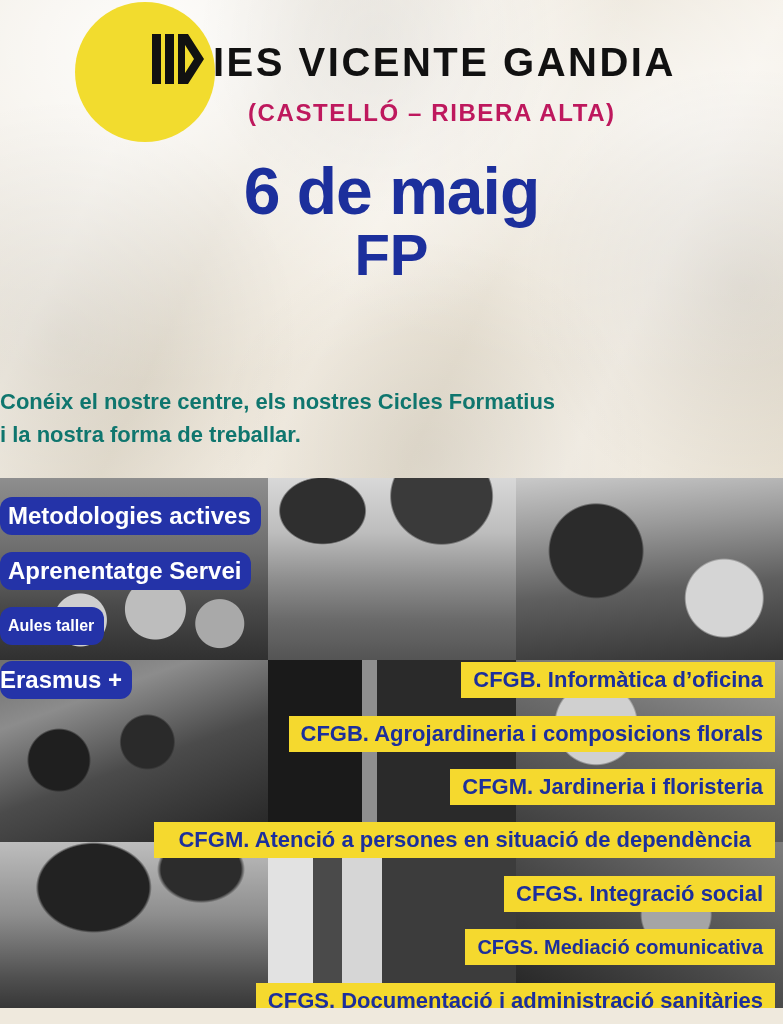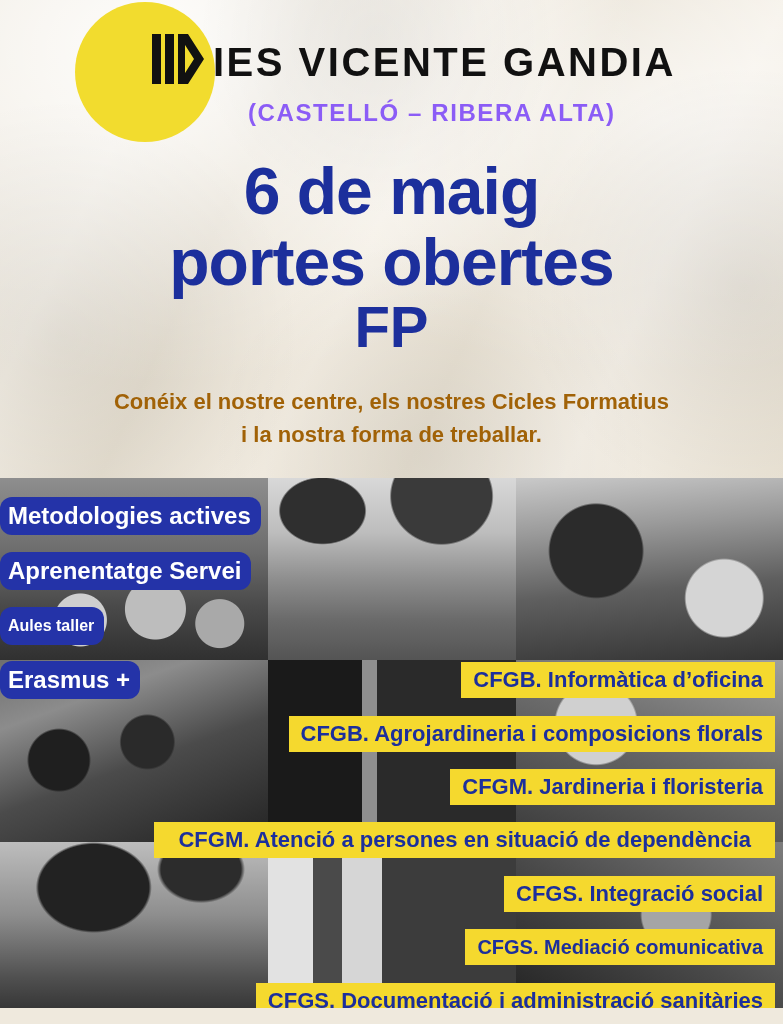--- a/index.html
+++ b/index.html
@@ -69,21 +69,21 @@
     color: #111;
     z-index: 3;
     white-space: nowrap;
   }
   .school-sub {
     position: absolute;
     left: 248px; top: 99px;
     font-size: 24px;
     font-weight: 700;
     letter-spacing: 1.6px;
-    color: #8b5cf6;
+    color: #be185d;
     z-index: 3;
     white-space: nowrap;
   }
 
   
   .headline {
     position: absolute;
     left: 0; top: 160px;
     width: 783px;
     text-align: center;
@@ -93,22 +93,22 @@
     z-index: 3;
   }
   .headline .l1 { font-size: 66px; letter-spacing: -1px; }
   .headline .l2 { font-size: 66px; letter-spacing: -1px; margin-top: 8px;}
   .headline .l3 { font-size: 58px; letter-spacing: 0px; margin-top: 4px;}
 
   .subhead {
     position: absolute;
     left: 0; top: 385px;
     width: 783px;
-    text-align: center;
-    color: #a16207;
+    text-align: left;
+    color: #0f766e;
     font-size: 22px;
     font-weight: 700;
     line-height: 1.5;
     z-index: 3;
   }
 
   
   .collage {
     position: absolute;
     left: 0; top: 478px;
@@ -200,21 +200,21 @@
   }
   .chip.yellow {
     background: #f5d92e;
     color: #1c2f9c;
   }
 
   
   .c-met { left: 0; top: 497px; height: 38px; font-size: 24px; padding: 0 10px 0 8px; }
   .c-apr { left: 0; top: 552px; height: 38px; font-size: 24px; padding: 0 10px 0 8px; }
   .c-aul { left: 0; top: 607px; height: 38px; font-size: 16px; padding: 0 10px 0 8px; }
-  .c-era { left: 0; top: 661px; height: 38px; font-size: 24px; padding: 0 10px 0 8px; }
+  .c-era { left: 0; top: 661px; height: 38px; font-size: 24px; padding: 0 10px 0 0; }
 
   
   .c-y1 { right: 8px; top: 662px; height: 36px; font-size: 22px; padding: 0 12px; }
   .c-y2 { right: 8px; top: 716px; height: 36px; font-size: 22px; padding: 0 12px; }
   .c-y3 { right: 8px; top: 769px; height: 36px; font-size: 22px; padding: 0 12px; }
   .c-y4 { right: 8px; top: 822px; height: 36px; font-size: 22px; padding: 0 24px; }
   .c-y5 { right: 8px; top: 876px; height: 36px; font-size: 22px; padding: 14px 12px; }
   .c-y6 { right: 8px; top: 929px; height: 36px; font-size: 20px; padding: 0 12px; }
   .c-y7 { right: 8px; top: 983px; height: 36px; font-size: 22px; padding: 0 12px; }
 </style>
@@ -234,21 +234,20 @@
       <path d="M28 4 h10 l16 25 -16 25 h-10 l16 -25 z" fill="#111"></path>
       <rect x="28" y="4" width="7" height="50" fill="#111"></rect>
     </svg>
   </div>
 
   <div class="school-name">IES VICENTE GANDIA</div>
   <div class="school-sub">(CASTELLÓ – RIBERA ALTA)</div>
 
   <div class="headline">
     <div class="l1">6 de maig</div>
-    <div class="l2">portes obertes</div>
     <div class="l3">FP</div>
   </div>
 
   <div class="subhead">
     <div>Conéix el nostre centre, els nostres Cicles Formatius</div>
     <div>i la nostra forma de treballar.</div>
   </div>
 
   <div class="collage">
     <div class="ph p1"></div>

